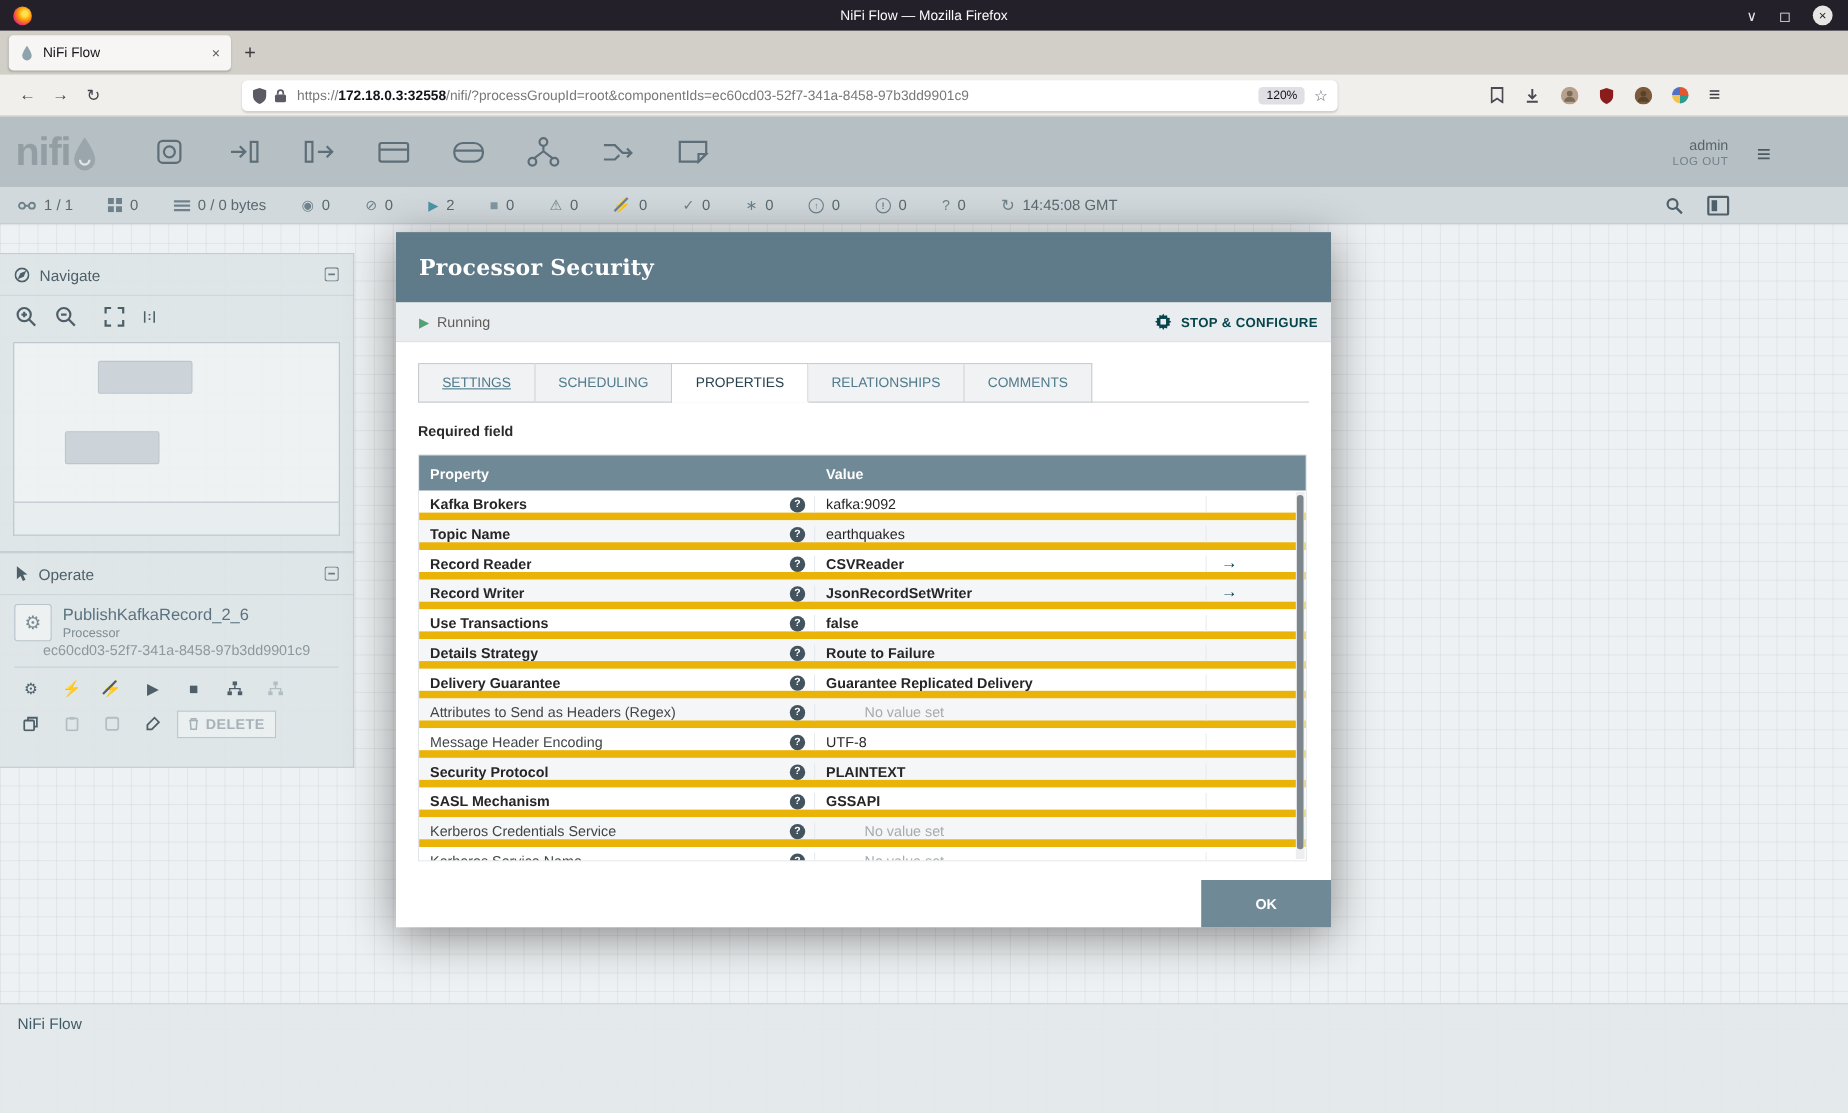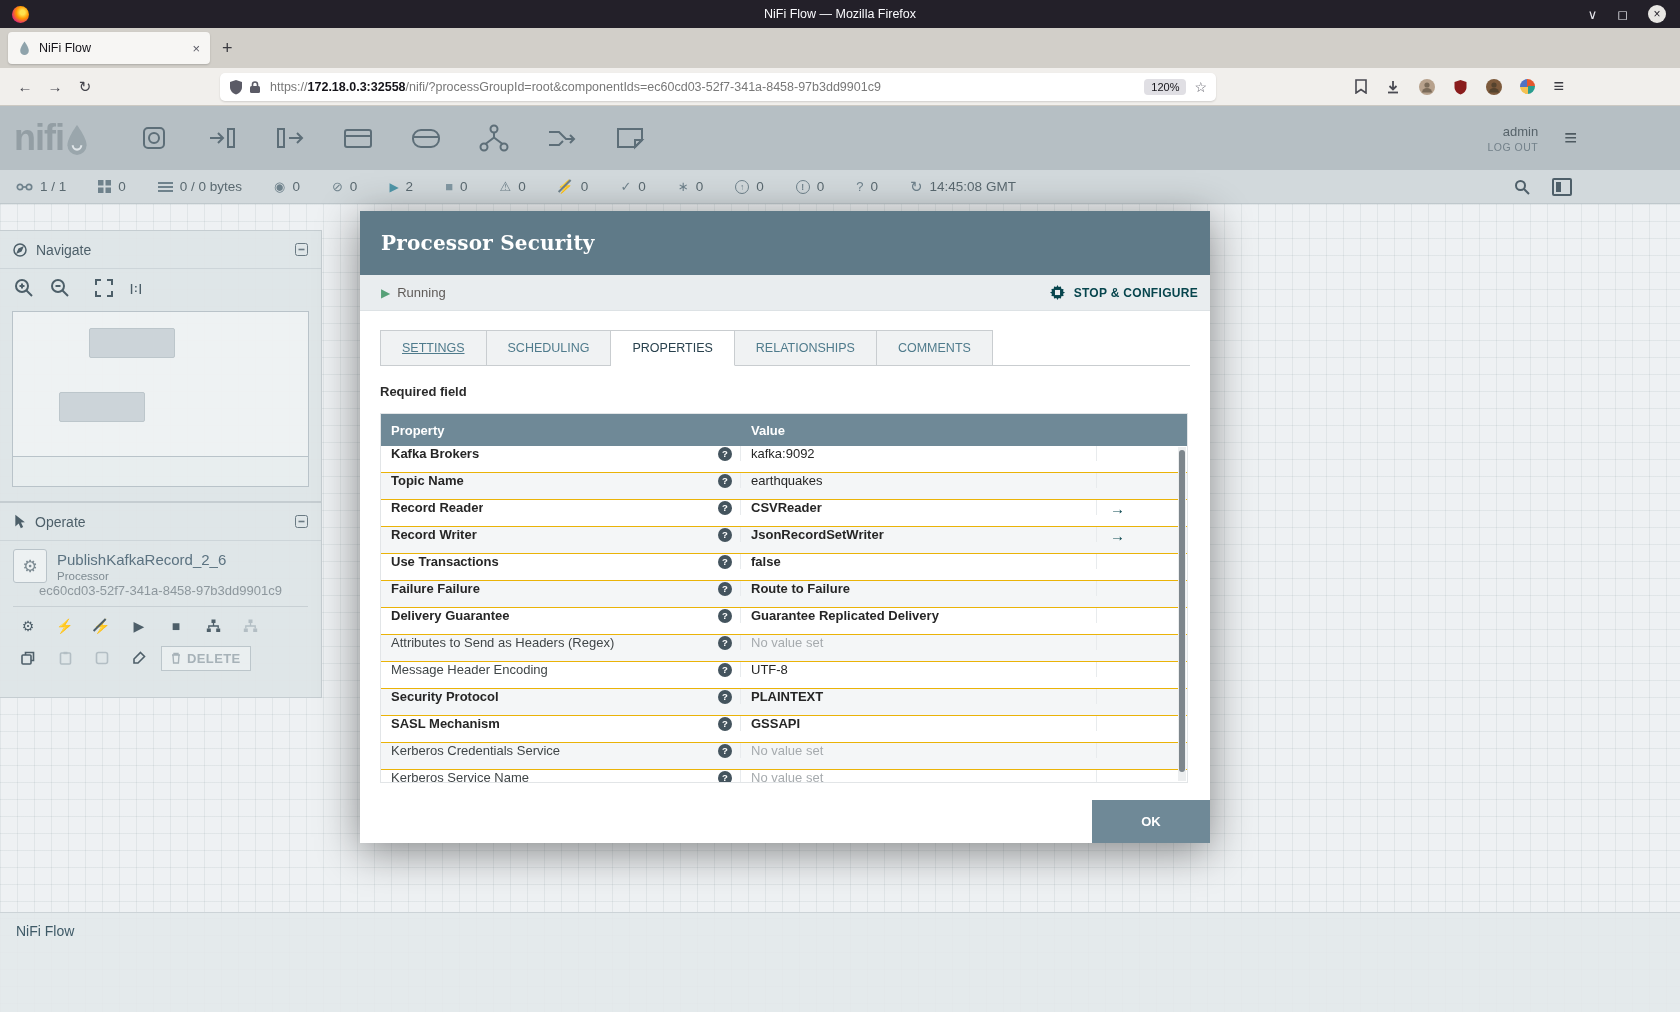--- a/index.html
+++ b/index.html
@@ -49,21 +49,21 @@
 
   
   #app { position:absolute; top:106px; left:0; right:0; bottom:0; }
 
   #nifi-header { position:absolute; top:0; left:0; right:0; height:64px; background:#b6bfc4;
     display:flex; align-items:center; }
   .nifi-logo { display:flex; align-items:flex-end; margin-left:14px; }
   .nifi-logo-text { font-size:36px; font-weight:bold; color:#939ea4; letter-spacing:-1px; line-height:1; }
   .component-toolbar { display:flex; align-items:center; gap:32px; margin-left:46px; color:#5d6e78; }
   .comp-icon { display:inline-flex; }
-  .hdr-right { margin-left:auto; margin-right:103px; display:flex; align-items:center; gap:26px; }
+  .hdr-right { margin-left:auto; margin-right:70px; display:flex; align-items:flex-end; gap:26px; }
   .user-block { text-align:right; }
   .user-name { font-size:13px; color:#57636a; }
   .logout { font-size:10.5px; color:#73818a; letter-spacing:.5px; margin-top:2px; }
   .global-menu { font-size:22px; color:#4e5a61; font-weight:bold; }
 
   
   #nifi-statusbar { position:absolute; top:64px; left:0; right:0; height:34px; background:#d2d9dc;
     border-bottom:1px solid #bfc8cc; display:flex; align-items:center; padding-left:16px;
     color:#6f828c; }
   .sb-item { display:flex; align-items:center; gap:7px; margin-right:32px; }
@@ -144,35 +144,35 @@
   .tab-item.active { background:#fff; border-bottom:1px solid #fff; color:#28414d; }
   .required-field { margin-top:18px; font-size:13px; font-weight:bold; color:#2b2b2b; }
 
   .prop-table { margin-top:14px; width:808px; border:1px solid #e2e5e7; position:relative; }
   .table-header { height:32px; background:#6f8997; display:flex; color:#fff; font-size:13px;
     font-weight:bold; align-items:center; }
   .th-prop { width:360px; padding-left:10px; }
   .th-val { flex:1; padding-left:10px; }
   .th-goto { width:90px; }
   .table-body { height:336px; overflow:hidden; position:relative; }
-  .prop-row { display:flex; height:27px; border-bottom:1px solid #eab308; font-size:13px;
-    align-items:flex-start; background:#fff; }
+  .prop-row { display:flex; height:27px; border-bottom:7px solid #eab308; font-size:13px;
+    align-items:flex-end; background:#fff; }
   .prop-row:nth-child(even) { background:#f4f6f7; }
   .prop-cell { width:360px; display:flex; align-items:center; padding:0 8px 0 10px;
     border-right:1px solid #e8ebed; }
   .prop-name { color:#404648; white-space:nowrap; overflow:hidden; }
   .prop-name.required { font-weight:bold; color:#262626; }
   .help-icon { margin-left:auto; min-width:14px; width:14px; height:14px; border-radius:50%;
     background:#44545e; color:#fff; font-size:9.5px; font-weight:bold; display:flex;
     align-items:center; justify-content:center; }
   .value-cell { flex:1; display:flex; align-items:center; padding-left:10px;
     border-right:1px solid #e8ebed; }
   .prop-value.normal { color:#262626; }
   .prop-value.strong { color:#262626; font-weight:bold; }
-  .prop-value.unset { color:#a6abae; }
+  .prop-value.unset { color:#a6abae;margin-left:35px; }
   .goto-cell { width:90px; display:flex; align-items:center; padding-left:13px; }
   .goto-arrow { color:#07454d; font-size:15px; font-weight:bold; }
   .table-scrollbar { position:absolute; top:33px; right:1px; width:8px; height:334px; background:#eceeef; }
   .scroll-thumb { position:absolute; top:3px; left:1px; width:6px; height:322px; background:#7d868c;
     border-radius:3px; }
   .dlg-ok { position:absolute; right:0; bottom:0; width:118px; height:43px; background:#6f8997;
     color:#fff; font-size:13px; font-weight:bold; display:flex; align-items:center; justify-content:center; }
 
   svg { display:block; }
 </style>
@@ -646,21 +646,21 @@
     <div class="value-cell">
       <span class="prop-value strong">false</span>
     </div>
     <div class="goto-cell">
       <span class="goto-arrow"></span>
     </div>
   </div>
 
   <div class="prop-row">
     <div class="prop-cell">
-      <span class="prop-name required">Failure Failure</span>
+      <span class="prop-name required">Details Strategy</span>
       <span class="help-icon">?</span>
     </div>
     <div class="value-cell">
       <span class="prop-value strong">Route to Failure</span>
     </div>
     <div class="goto-cell">
       <span class="goto-arrow"></span>
     </div>
   </div>
 

